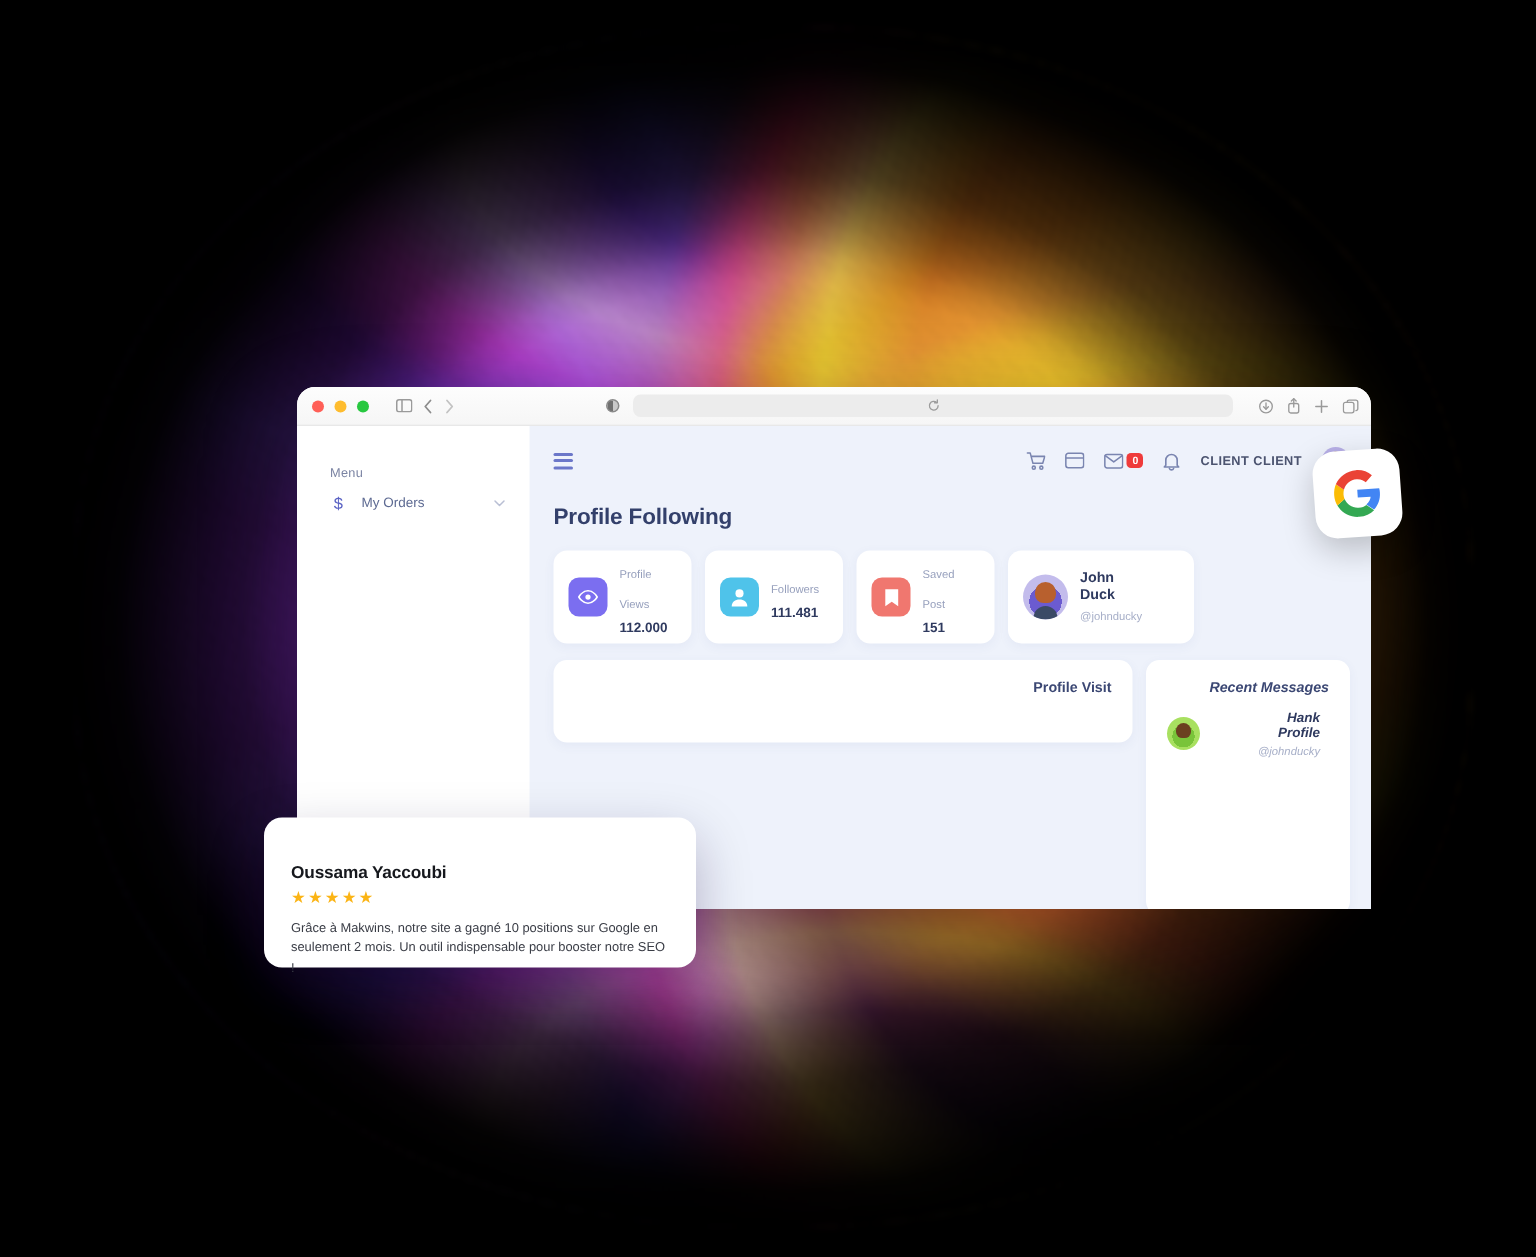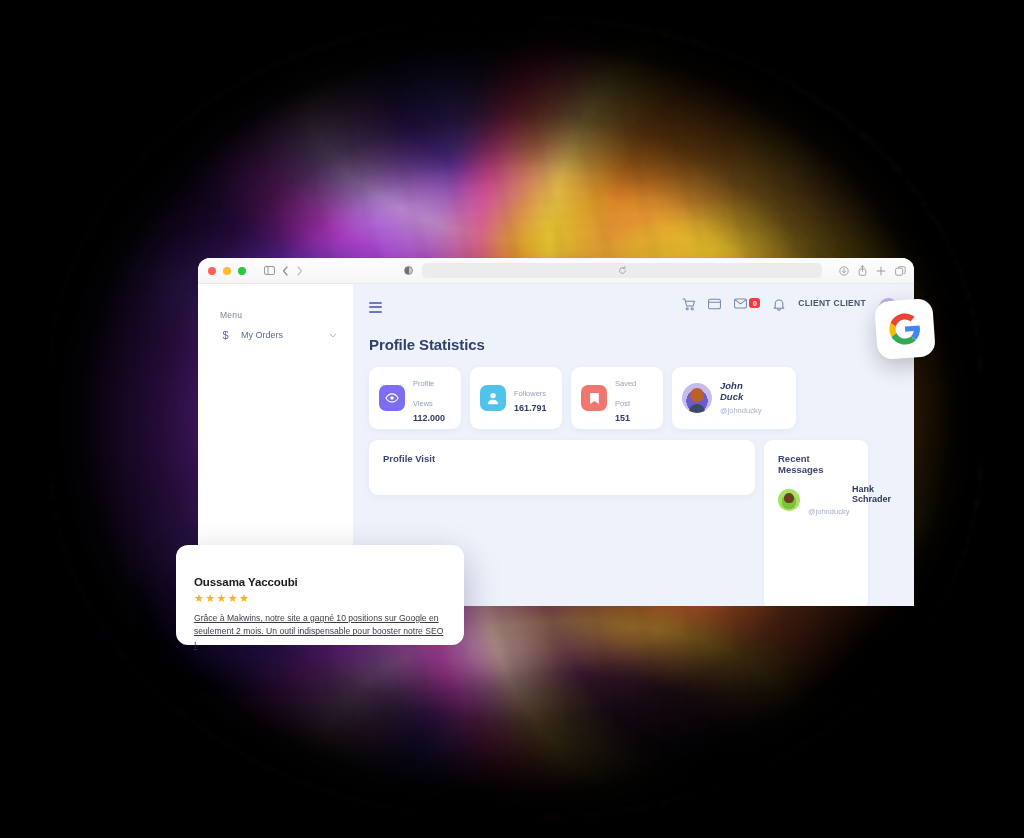--- a/index.html
+++ b/index.html
@@ -177,21 +177,21 @@
   .nav-ico { width: 11px; display: flex; justify-content: center; color: #6b74c8; }
   .nav-item .chev { margin-left: auto; color: #b9bfd4; }
   .grid-ico { display: grid; grid-template-columns: 4px 4px; grid-template-rows: 4px 4px; gap: 1.5px; }
   .grid-ico i { background: #5b63c4; border-radius: 1px; display: block; }
 
   .content { flex: 1; padding: 10px 16px 0 16px; position: relative; }
 
   .topbar { display: flex; align-items: center; height: 26px; }
   .hamb { display: flex; flex-direction: column; gap: 2.5px; cursor: pointer; }
   .hamb i { width: 13px; height: 2px; background: #6b77c9; border-radius: 1px; display: block; }
-  .topbar-right { margin-left: auto; display: flex; align-items: flex-start; gap: 13px; }
+  .topbar-right { margin-left: auto; display: flex; align-items: center; gap: 13px; }
   .tb-ico { color: #7a85b0; display: flex; align-items: center; }
   .badge {
     background: #ef3b3b; color: #fff; font-size: 7px; font-weight: bold;
     border-radius: 3px; padding: 1.5px 3.5px; margin-left: 2px; line-height: 1;
   }
   .mail-wrap { display: flex; align-items: center; }
   .client-name {
     font-size: 8.5px; font-weight: bold; color: #4c5470; letter-spacing: .3px;
   }
   .avatar-top {
@@ -239,30 +239,30 @@
     position: relative; overflow: hidden;
   }
   .uc-avatar::after {
     content: ""; position: absolute; left: 8px; top: 5px; width: 14px; height: 14px;
     border-radius: 50% 50% 42% 42%; background: #b8602e;
   }
   .uc-avatar::before {
     content: ""; position: absolute; left: 7px; bottom: 0; width: 16px; height: 9px;
     border-radius: 8px 8px 0 0; background: #3b4a66; z-index: 2;
   }
-  .uc-name { font-size: 9.5px; font-weight: bold; color: #2f3a5f; line-height: 1.15; font-style: italic; }
+  .uc-name { font-size: 9.5px; font-weight: bold; color: #2f3a5f; line-height: 1.15; }
   .uc-handle { font-size: 7.5px; color: #a7afc8; margin-top: 3px; }
 
-  .lower-row { display: flex; gap: 9px; margin-top: 11px; }
+  .lower-row { display: flex; gap: 9px; margin-top: 11px; text-align: right; }
   .panel {
     background: #fff; border-radius: 9px; box-shadow: 0 2px 7px rgba(60,80,160,0.06);
   }
   .panel-title { font-size: 9.5px; font-weight: bold; color: #3b4773; padding: 13px 14px 0 14px; }
   .profile-visit { width: 386px; height: 55px; }
-  .recent-msgs { width: 104px; height: 170px; }
+  .recent-msgs { width: 136px; height: 170px; font-style: italic; }
 
   .msg-row { display: flex; align-items: center; gap: 8px; padding: 9px 0 0 14px; }
   .msg-av { width: 22px; height: 22px; border-radius: 50%; flex: 0 0 22px; position: relative; overflow: hidden; }
   .msg-av.green { background: radial-gradient(circle at 50% 58%, #79c43a 0 44%, #a8e060 44% 100%); }
   .msg-av.purple { background: radial-gradient(circle at 50% 58%, #8a54d6 0 44%, #c49aef 44% 100%); }
   .msg-av::after { content:""; position:absolute; left:6px; top:4px; width:10px; height:10px; border-radius:50% 50% 42% 42%; background:#6b4020; }
   .msg-av.purple::after { background:#4a3a22; }
   .msg-name { font-size: 9px; font-weight: bold; color: #2f3a5f; line-height: 1.15; margin-left: 44px; }
   .msg-handle { font-size: 7.5px; color: #a7afc8; margin-top: 2px; }
 
@@ -283,21 +283,21 @@
     position: absolute;
     left: 176px; top: 545px;
     width: 288px; height: 100px;
     background: #ffffff;
     border-radius: 12px;
     box-shadow: 0 14px 36px rgba(20,5,60,0.28);
     padding: 14px 18px 0 18px;
   }
   .t-name { font-size: 11.5px; font-weight: bold; color: #16181d; letter-spacing: -.1px; margin-top: 17px; }
   .t-stars { margin-top: 4px; font-size: 11px; color: #fbb415; letter-spacing: 1.4px; }
-  .t-text { margin-top: 7px; font-size: 8.6px; line-height: 1.55; color: #3a3d46; text-decoration: underline; }
+  .t-text { margin-top: 7px; font-size: 8.6px; line-height: 1.55; color: #3a3d46; }
 
   svg { display: block; }
 </style>
 </head>
 <body>
 
 <div id="stage">
 
   <div class="blob-wrap">
     <div class="blob-layer">
@@ -434,21 +434,21 @@
               <svg width="12" height="13" viewBox="0 0 12 13">
                   <path d="M2.2 9.2V5.8a3.8 3.8 0 0 1 7.6 0v3.4l1 1.1H1.2z" fill="none" stroke="#7a85b0" stroke-width="1.1" stroke-linejoin="round"></path>
                   <path d="M4.6 11.3a1.5 1.5 0 0 0 2.8 0" fill="none" stroke="#7a85b0" stroke-width="1.1" stroke-linecap="round"></path>
                 </svg>
             </span>
             <span class="client-name">CLIENT CLIENT</span>
             <span class="avatar-top"></span>
           </div>
         </div>
 
-        <h1 class="page-title">Profile Statistics</h1>
+        <h1 class="page-title">Profile Following</h1>
 
         <div class="stats-row">
 
           <div class="stat-card s1">
             <span class="stat-ico ic-purple">
               <svg width="14" height="10" viewBox="0 0 16 11">
                   <path d="M8 0.8C3.8 0.8 1 5.5 1 5.5S3.8 10.2 8 10.2 15 5.5 15 5.5 12.2 0.8 8 0.8z" fill="none" stroke="#fff" stroke-width="1.2"></path>
                   <circle cx="8" cy="5.5" r="2" fill="#fff"></circle>
                 </svg>
             </span>
@@ -460,21 +460,21 @@
 
           <div class="stat-card s2">
             <span class="stat-ico ic-cyan">
               <svg width="12" height="13" viewBox="0 0 12 13">
                   <circle cx="6" cy="3.6" r="2.7" fill="#fff"></circle>
                   <path d="M0.8 12.3c0-2.9 2.3-4.6 5.2-4.6s5.2 1.7 5.2 4.6z" fill="#fff"></path>
                 </svg>
             </span>
             <span class="stat-txt">
               <span class="stat-lab">Followers</span>
-              <span class="stat-val" style="display:block">161.791</span>
+              <span class="stat-val" style="display:block">111.481</span>
             </span>
           </div>
 
 
           <div class="stat-card s4">
             <span class="stat-ico ic-red">
               <svg width="11" height="13" viewBox="0 0 11 13">
                   <path d="M1.2 0.9h8.6v11.2L5.5 9.1 1.2 12.1z" fill="#fff"></path>
                 </svg>
             </span>
@@ -499,21 +499,21 @@
             <div class="panel-title">Profile Visit</div>
           </section>
 
           <section class="panel recent-msgs">
             <div class="panel-title">Recent Messages</div>
 
             <div class="msg-row">
               <span class="msg-av green"></span>
               <span>
                 <span class="msg-name" style="display:block">Hank</span>
-                <span class="msg-name" style="display:block">Schrader</span>
+                <span class="msg-name" style="display:block">Profile</span>
                 <span class="msg-handle" style="display:block">@johnducky</span>
               </span>
             </div>
 
           </section>
         </div>
 
       </main>
     </div>
   </div>

